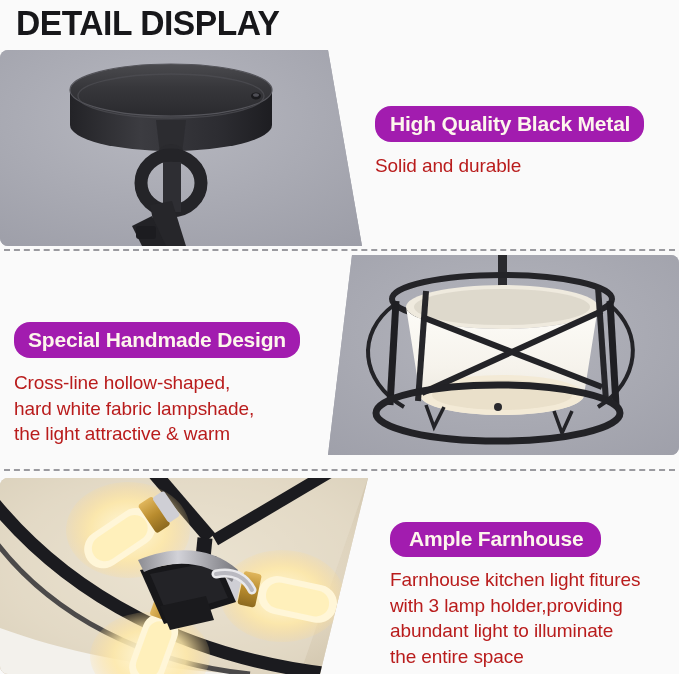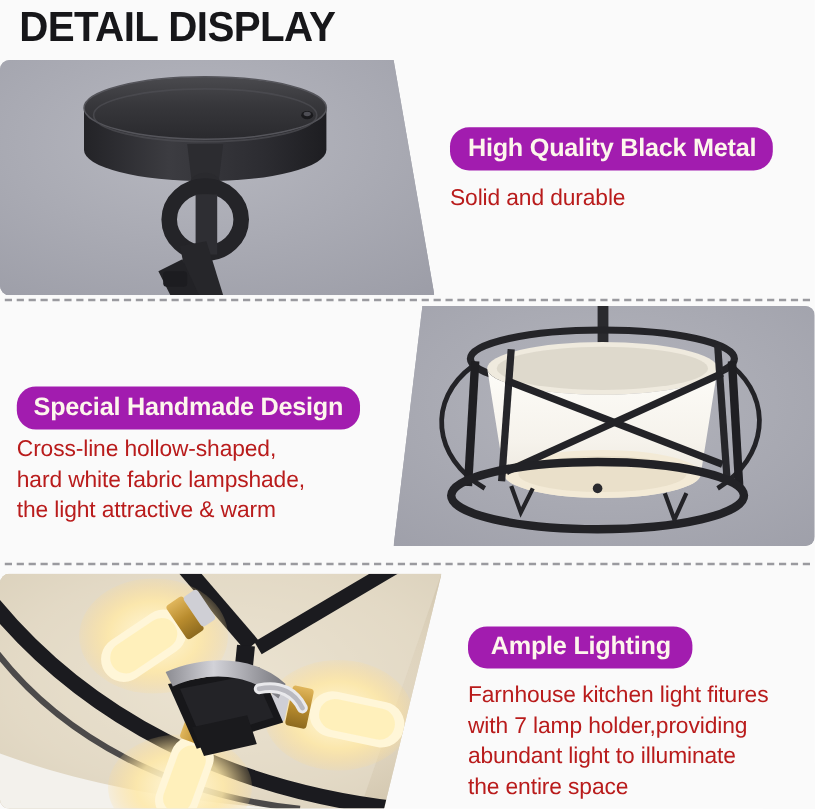--- a/index.html
+++ b/index.html
@@ -142,21 +142,21 @@
 
   .body-copy {
     color: #b91c1c;
     font-size: 19px;
     line-height: 25.5px;
     letter-spacing: -0.1px;
     white-space: pre-line;
     font-family: "Liberation Sans", sans-serif;
   }
   #copy-1 { margin-top: 11px; }
-  #copy-2 { margin-top: 4px; }
+  #copy-2 { margin-top: 12px; }
   #copy-3 { margin-top: 10px; }
 </style>
 </head>
 <body>
 
 <div class="page">
 
   <div class="page-title">DETAIL DISPLAY</div>
 
   <div class="section" id="section-1">
@@ -343,21 +343,21 @@
         <path d="M138,82 C176,66 214,70 238,92 L232,104 C208,84 176,80 144,94 Z" fill="url(#chromeBody)"></path>
 
         <path d="M216,96 C234,92 246,100 252,112" fill="none" stroke="#e9e9ec" stroke-width="9" stroke-linecap="round"></path>
         <path d="M216,96 C234,92 246,100 252,112" fill="none" stroke="#b9b9c0" stroke-width="4" stroke-linecap="round"></path>
 
         <path d="M160,128 L206,118 L214,142 L170,152 Z" fill="#1a1a1d"></path>
       </svg>
     </div>
 
     <div class="text-block" id="text-3">
-      <div class="badge" id="badge-3">Ample Lighting</div>
+      <div class="badge" id="badge-3">Ample Farnhouse</div>
       <div class="body-copy" id="copy-3">Farnhouse kitchen light fitures
-with 7 lamp holder,providing
+with 3 lamp holder,providing
 abundant light to illuminate
 the entire space</div>
     </div>
   </div>
 
 </div>
 
 </body></html>

